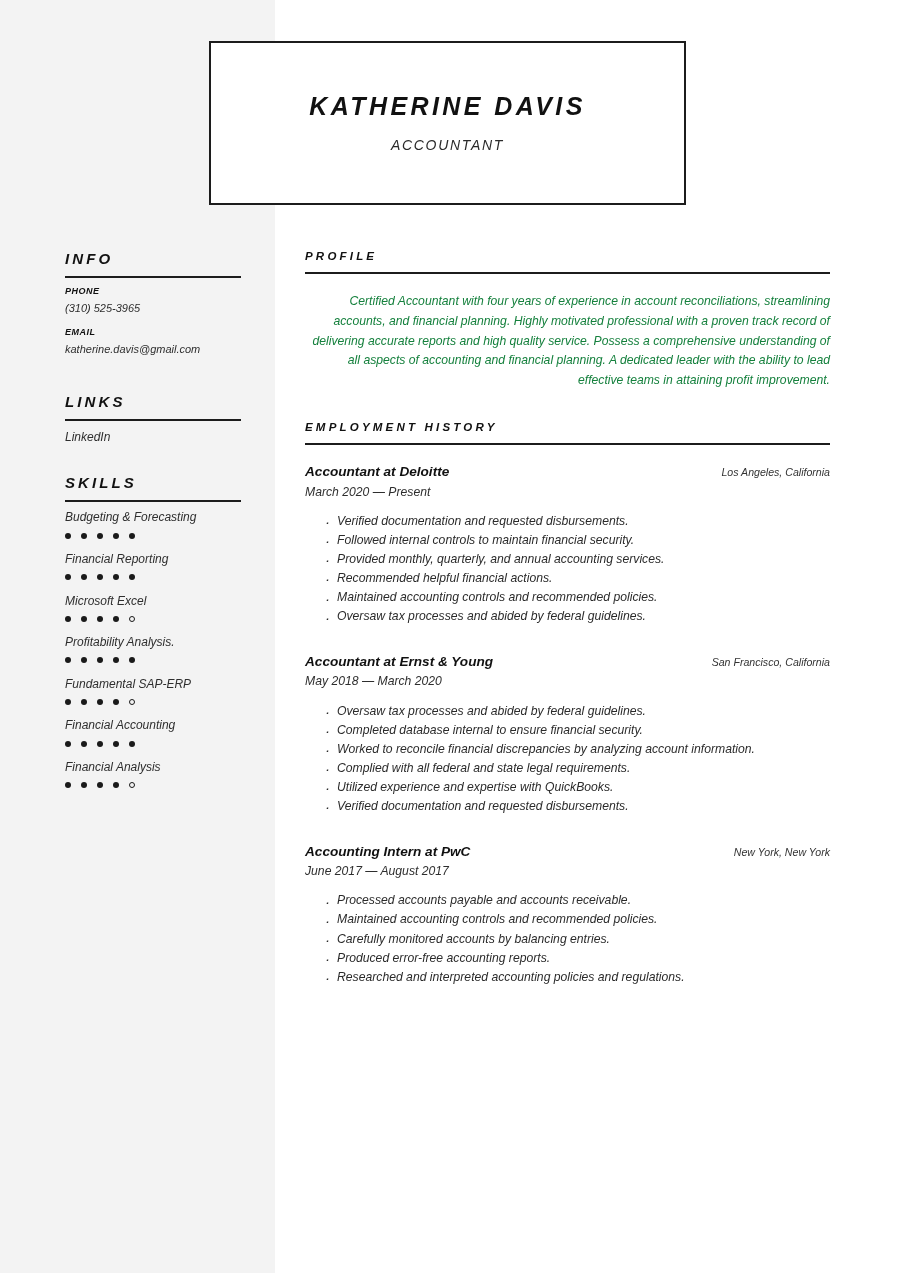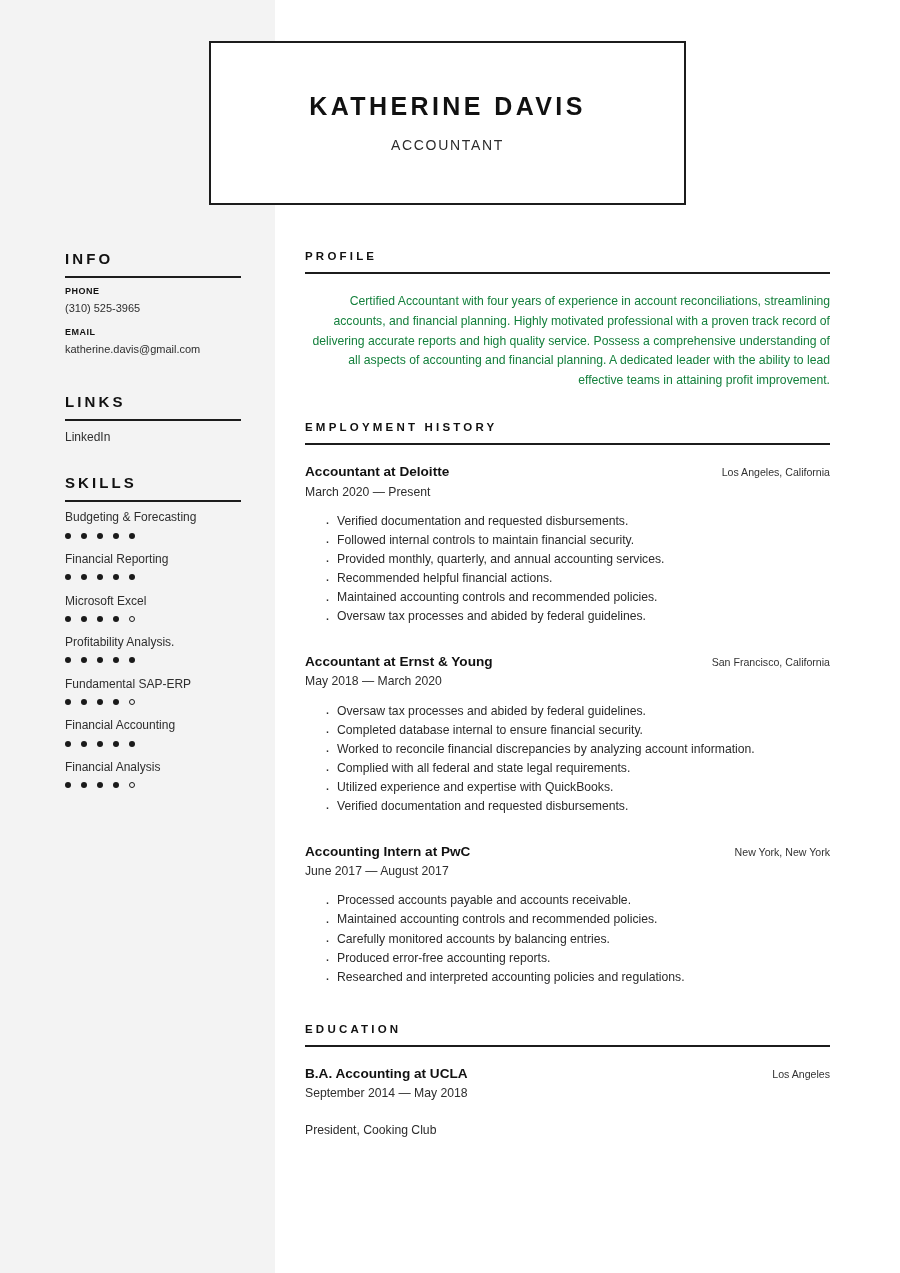--- a/index.html
+++ b/index.html
@@ -18,20 +18,21 @@
     -webkit-font-smoothing: antialiased;
   }
 
   
   .page {
     position: absolute;
     inset: 0;
     width: 900px;
     height: 923px;
     background: #ffffff;
+    font-style: italic;
   }
 
   .sidebar-bg {
     position: absolute;
     left: 0;
     top: 0;
     width: 275px;
     height: 1273px;
     background: #f3f3f3;
   }
@@ -404,29 +405,16 @@
               <li>Processed accounts payable and accounts receivable.</li>
               <li>Maintained accounting controls and recommended policies.</li>
               <li>Carefully monitored accounts by balancing entries.</li>
               <li>Produced error-free accounting reports.</li>
               <li>Researched and interpreted accounting policies and regulations.</li>
             </ul>
           </div>
         </div>
     </div>
 
-    <div class="sec-block">
-      <div class="sec-title main-sec">EDUCATION</div>
-      <div id="education-entries">
-          <div class="entry">
-            <div class="entry-head">
-              <div class="entry-title">B.A. Accounting at UCLA</div>
-              <div class="entry-location">Los Angeles</div>
-            </div>
-            <div class="entry-date">September 2014 — May 2018</div>
-            <div class="entry-note">President, Cooking Club</div>
-          </div>
-        </div>
-    </div>
 
   </div>
 
 </div>
 
 </body></html>

